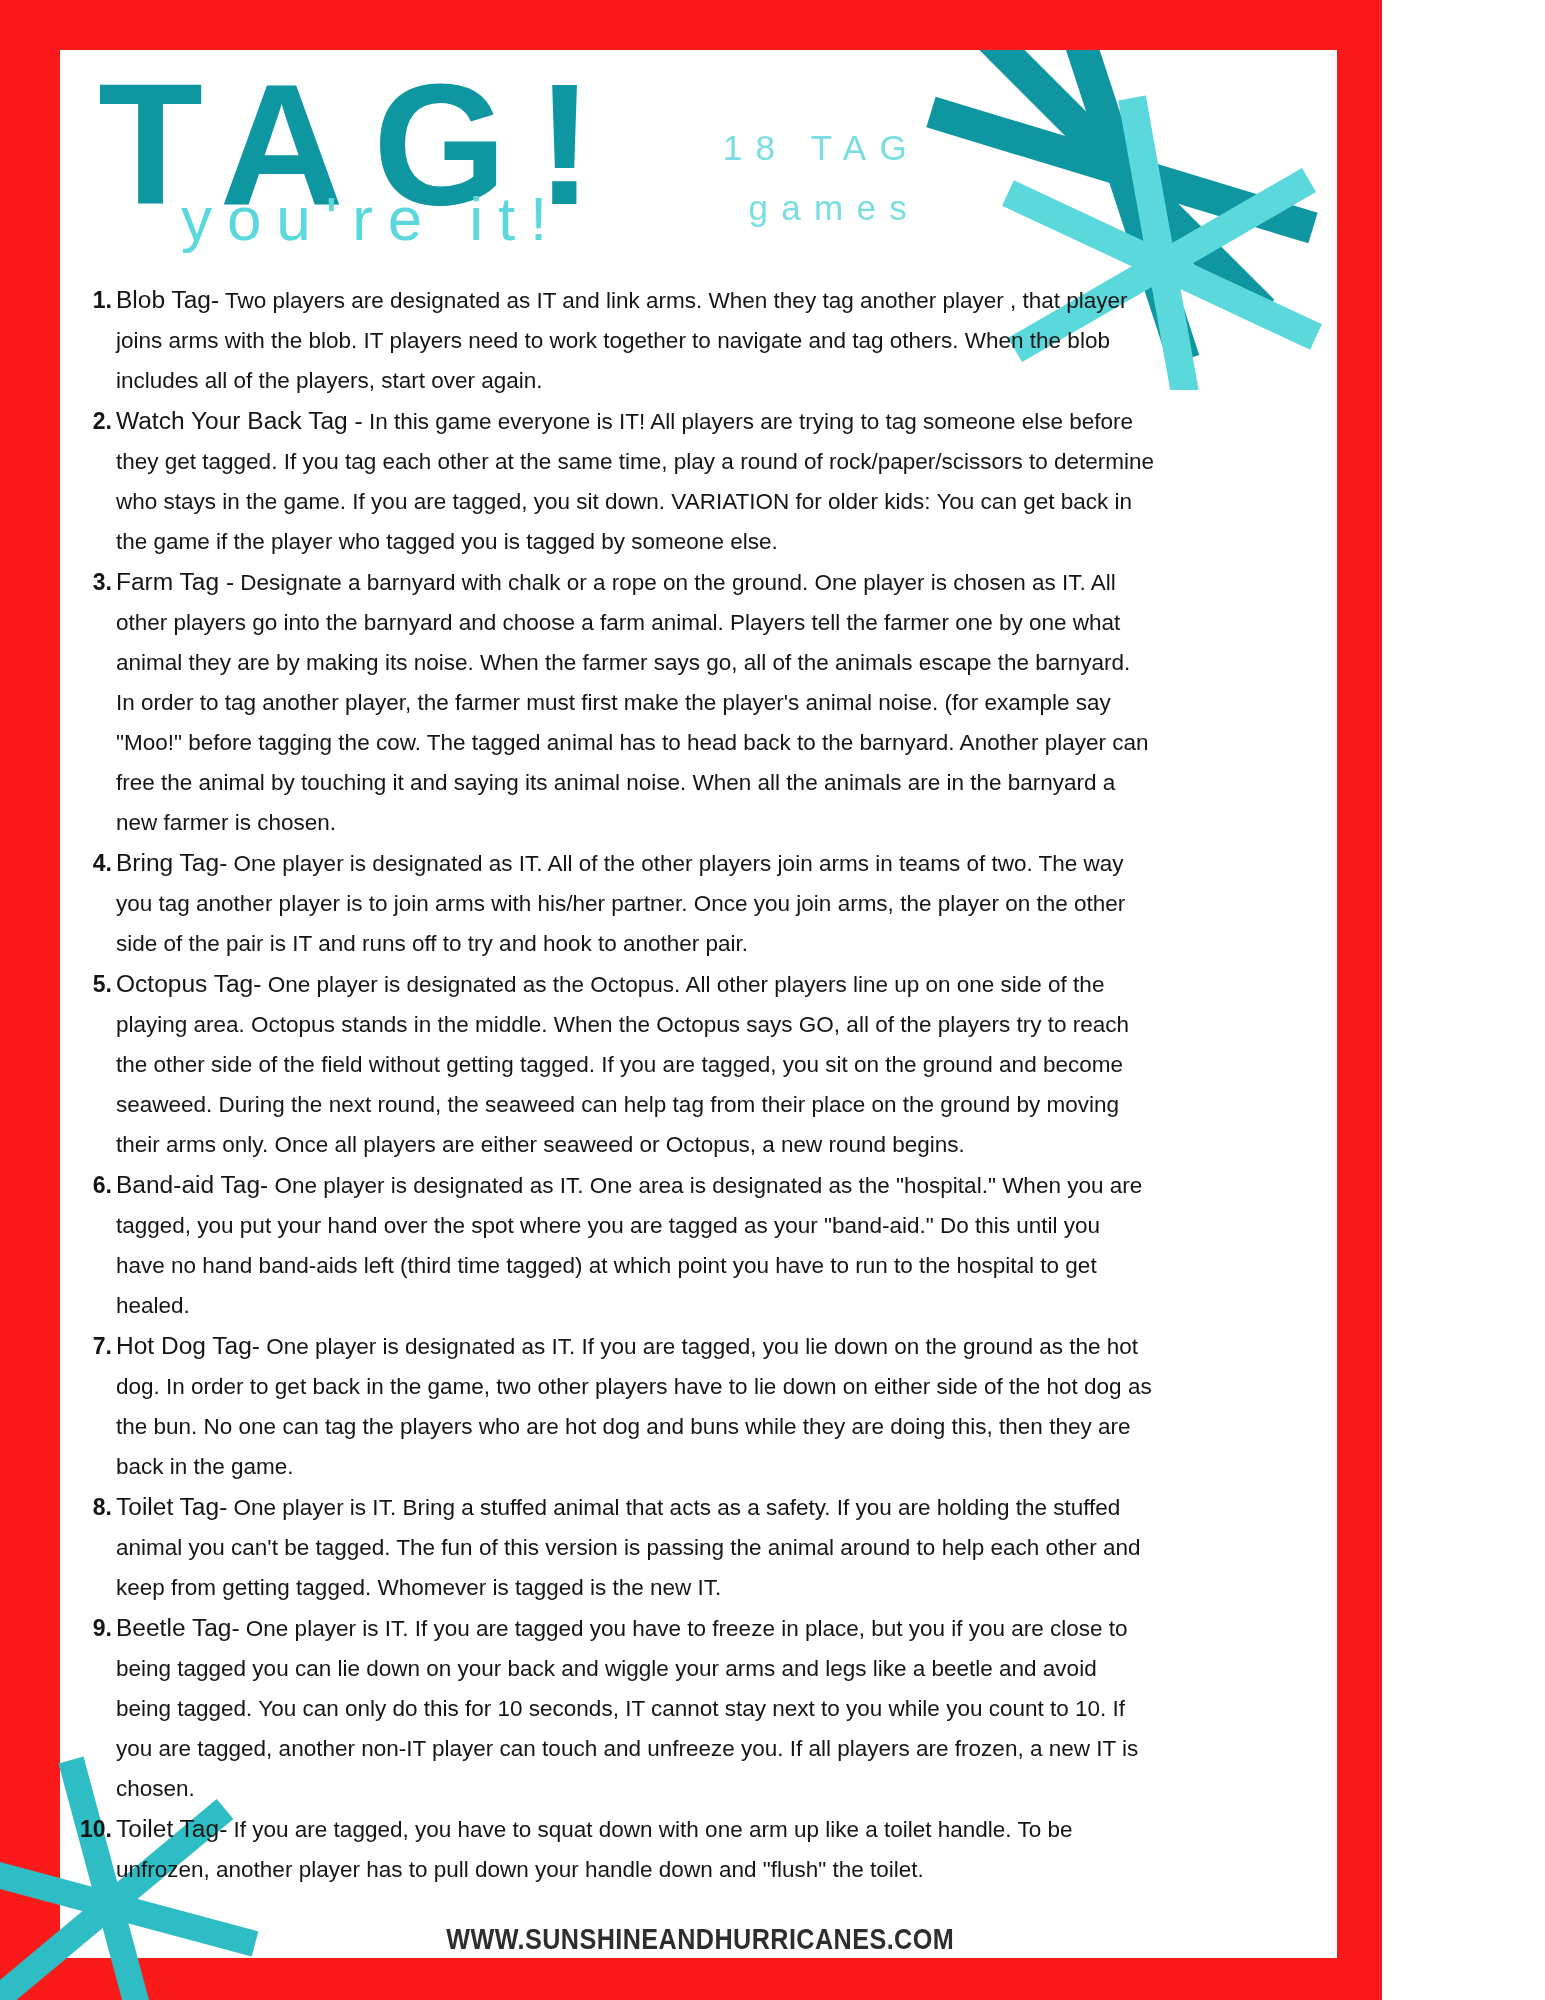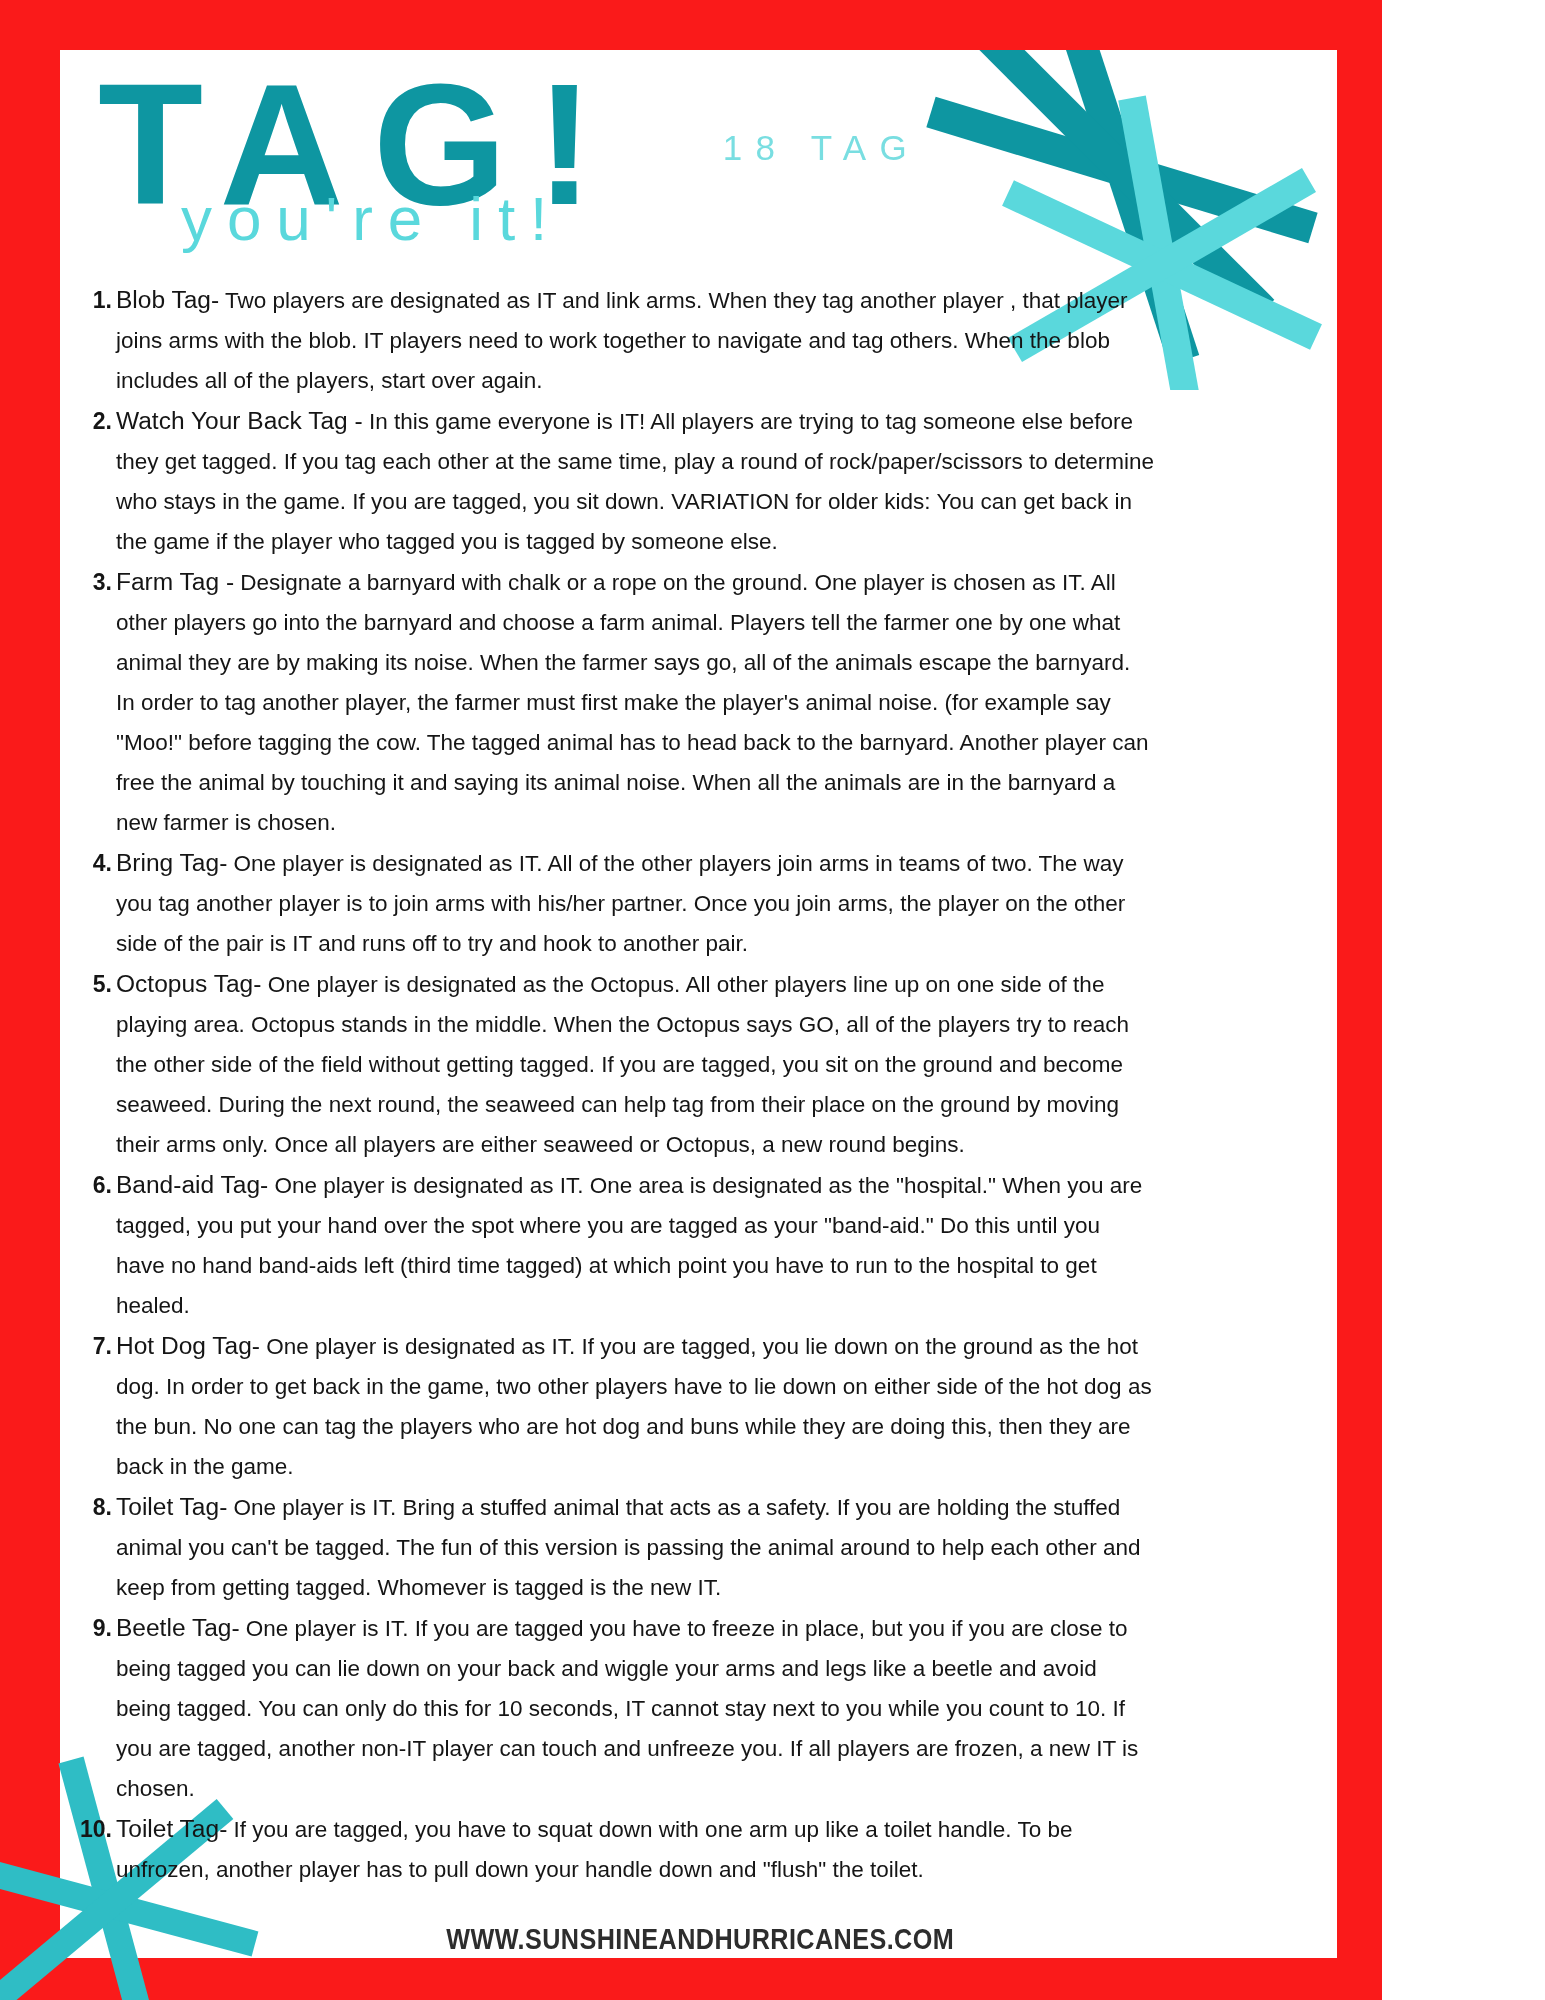--- a/index.html
+++ b/index.html
@@ -73,20 +73,21 @@
 </head>
 <body>
 
 <div class="page">
   <div class="sheet">
 
     <div class="title">TAG!</div>
     <div class="subtitle">you're it!</div>
     <div class="badge">
       <div>18 TAG</div>
+      <div>games</div>
     </div>
 
     <svg class="burst burst-tr" viewBox="0 0 700 340" fill="none">
       <line class="dark" x1="378" y1="-70" x2="502" y2="310" stroke-width="32"></line>
       <line class="dark" x1="249" y1="62" x2="631" y2="178" stroke-width="32"></line>
       <line class="dark" x1="299" y1="-21" x2="581" y2="261" stroke-width="32"></line>
       <line class="light" x1="450" y1="48" x2="510" y2="382" stroke-width="28"></line>
       <line class="light" x1="326" y1="143" x2="634" y2="287" stroke-width="28"></line>
       <line class="light" x1="333" y1="300" x2="627" y2="130" stroke-width="28"></line>
     </svg>

